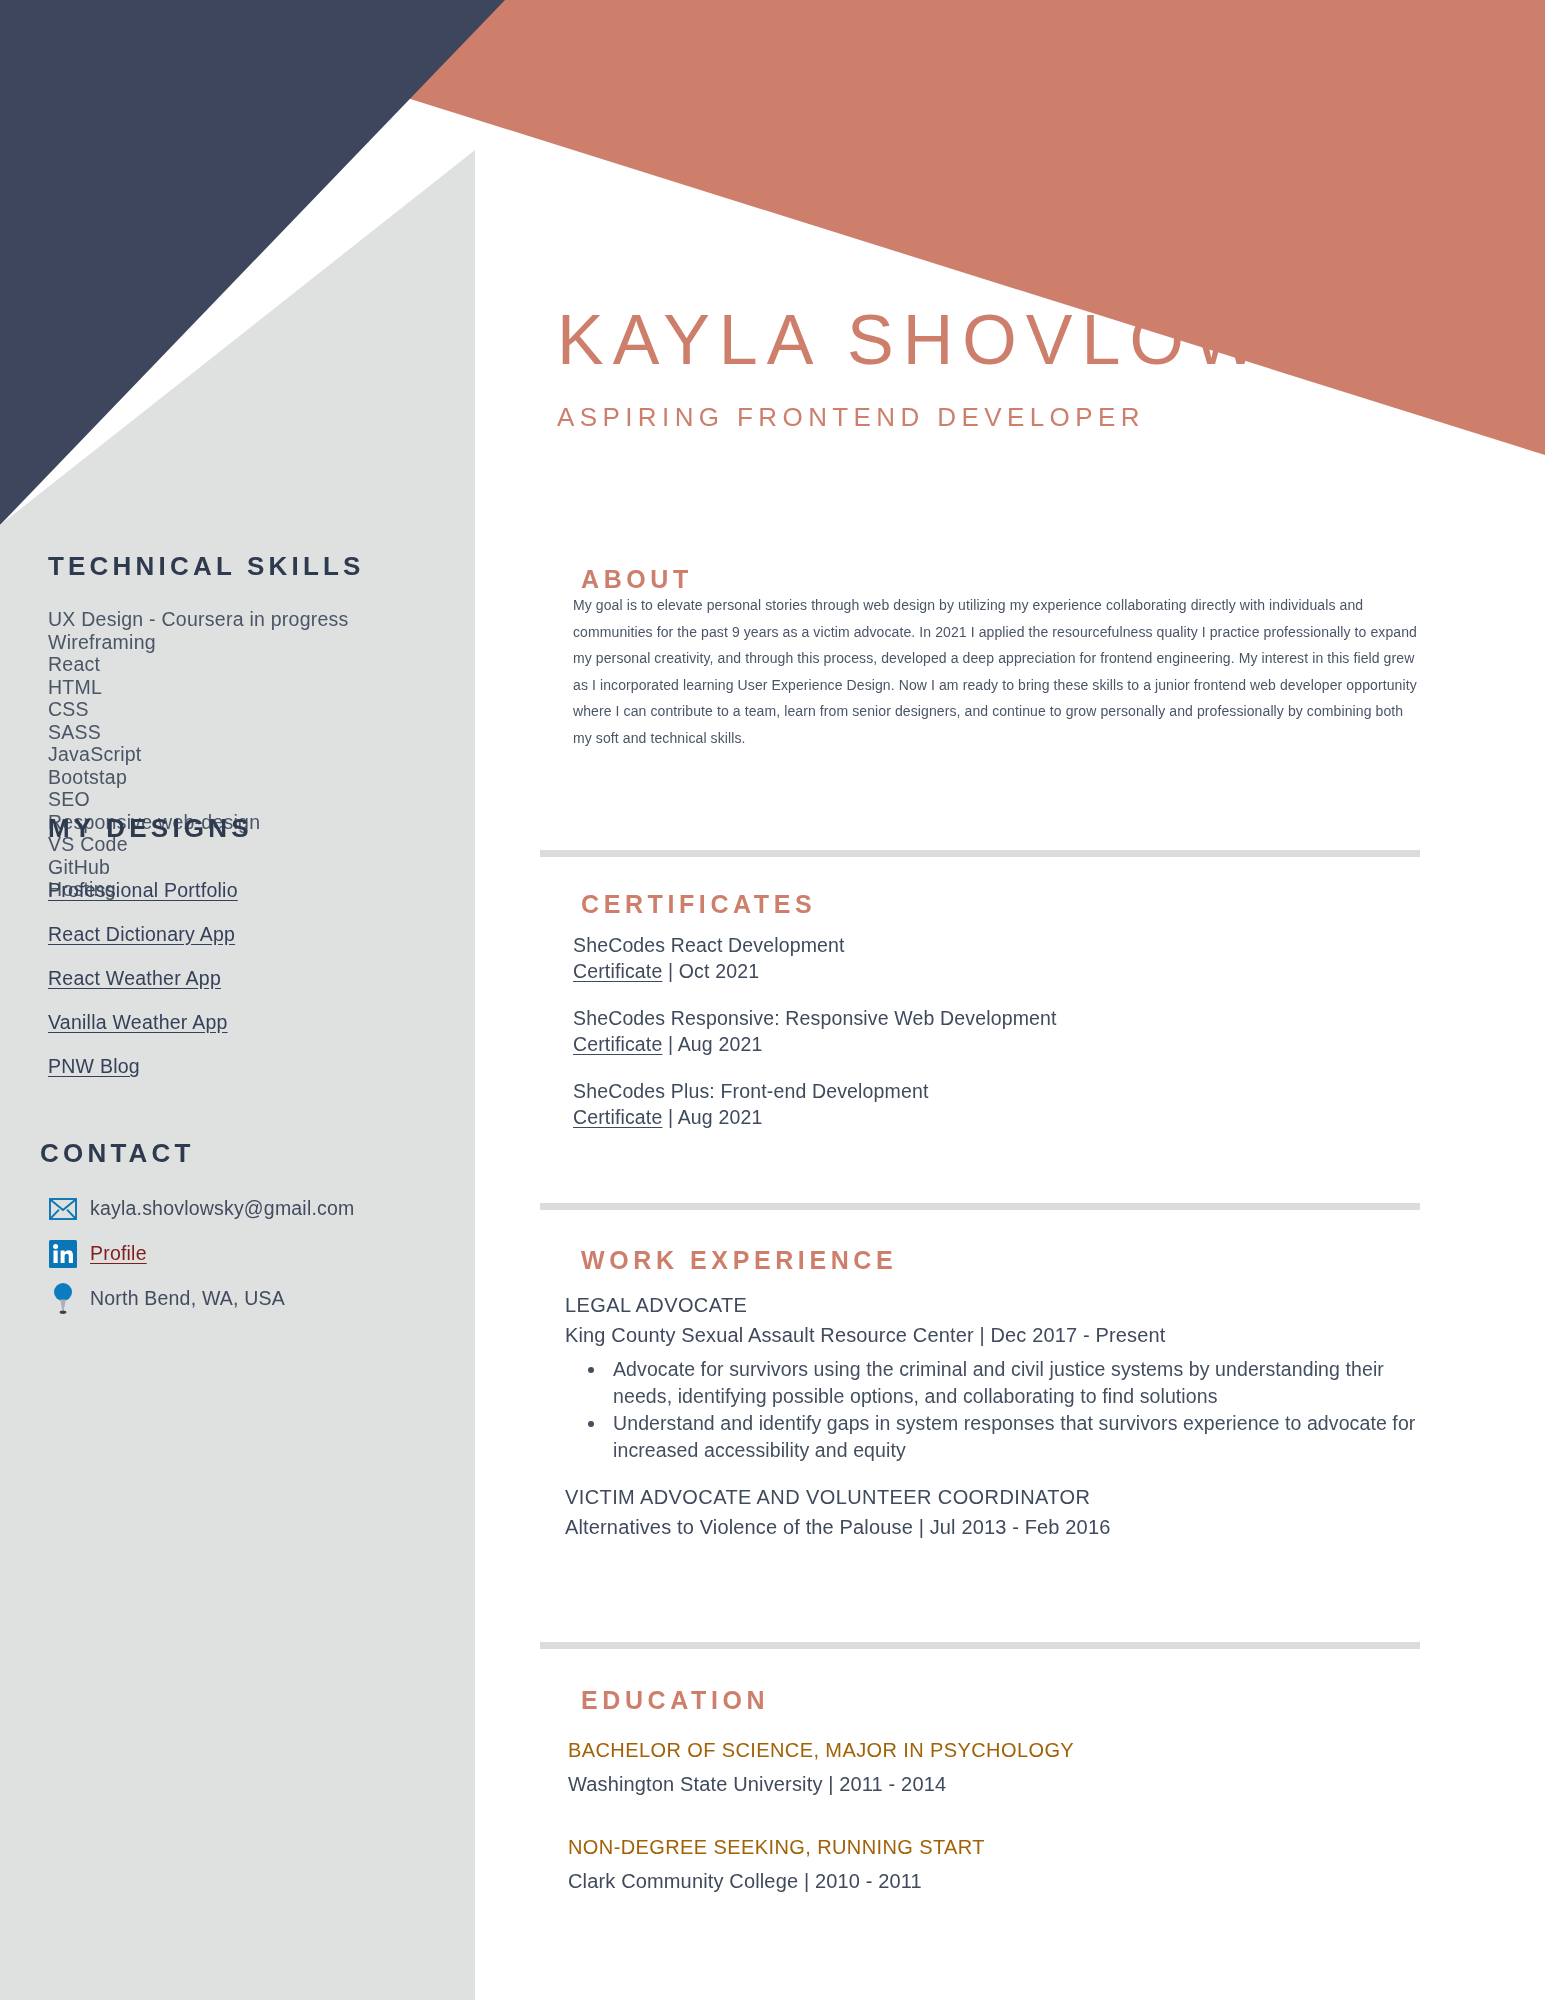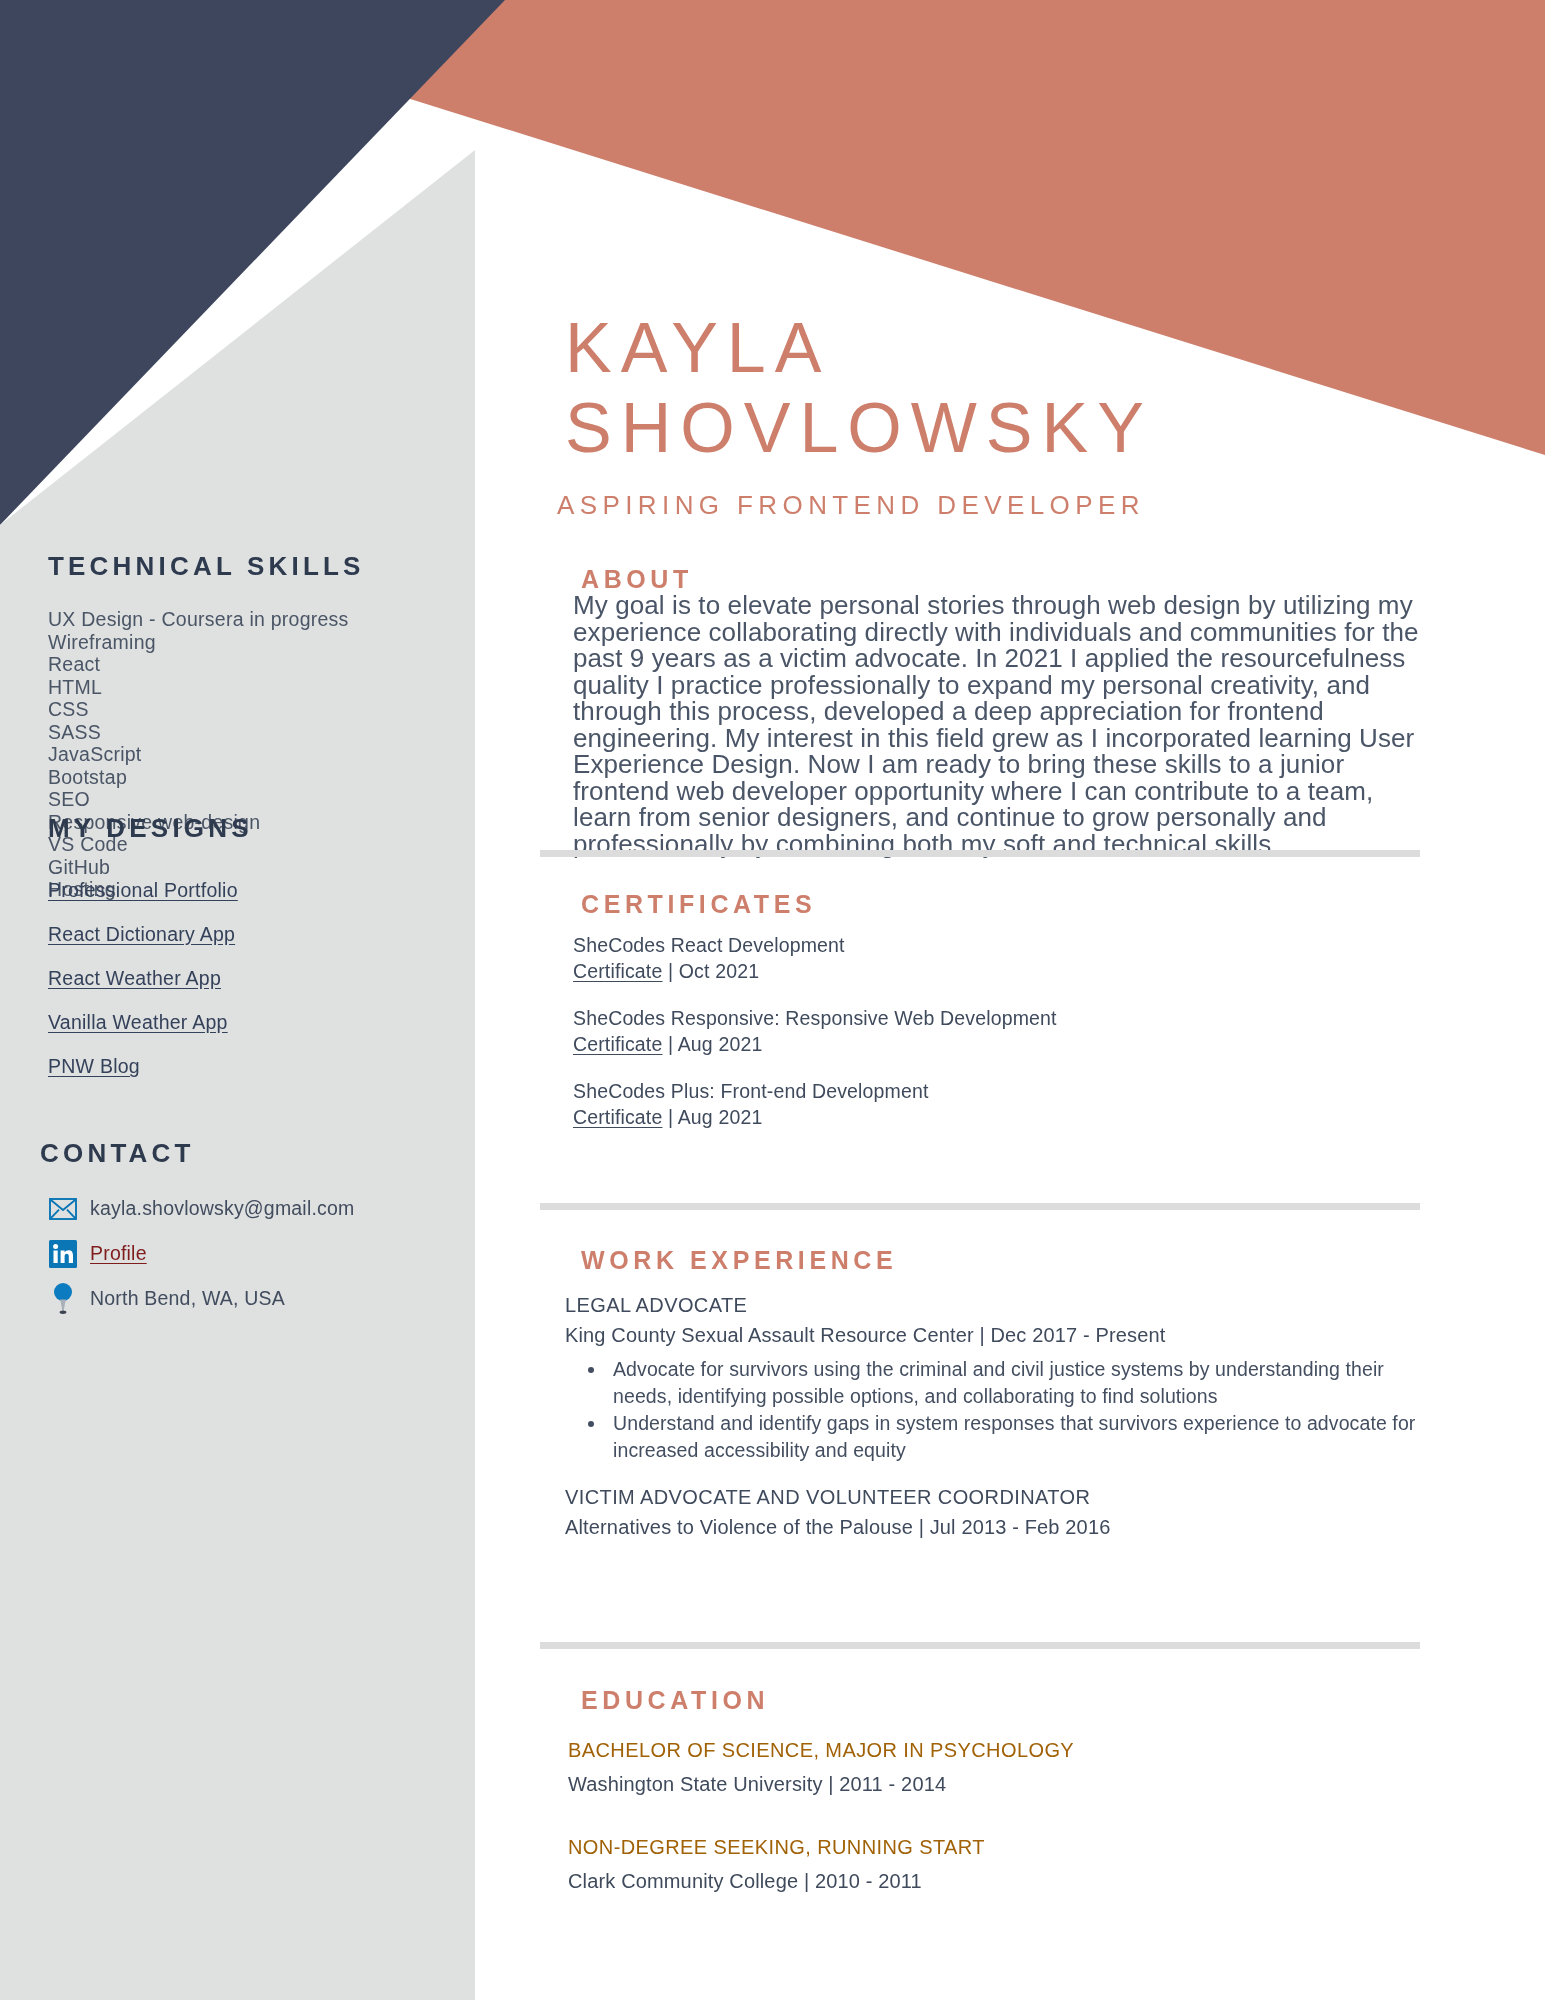--- a/index.html
+++ b/index.html
@@ -127,21 +127,21 @@
   }
   #main > * { pointer-events: auto; }
 
   #name-block {
     position: absolute;
     left: 557px;
     top: 300px;
     width: 880px;
   }
   #full-name {
-    margin: 8px;
+    margin: 0;
     font-size: 70px;
     font-weight: 400;
     line-height: 80px;
     letter-spacing: 9px;
     color: #cd7f6c;
   }
   #job-title {
     margin: 22px 0 0 0;
     font-size: 26px;
     font-weight: 400;
@@ -157,21 +157,21 @@
     margin: 8px;
   }
 
   #about-heading { position: absolute; left: 573px; top: 557px; }
   #about-text {
     position: absolute;
     left: 573px;
     top: 592px;
     width: 846px;
     margin: 0;
-    font-size: 26px;
+    font-size: 14px;
     line-height: 26.5px;
     color: #4a5567;
     letter-spacing: 0.1px;
   }
 
   .divider {
     position: absolute;
     height: 7px;
     background: #dcdcdc;
   }

